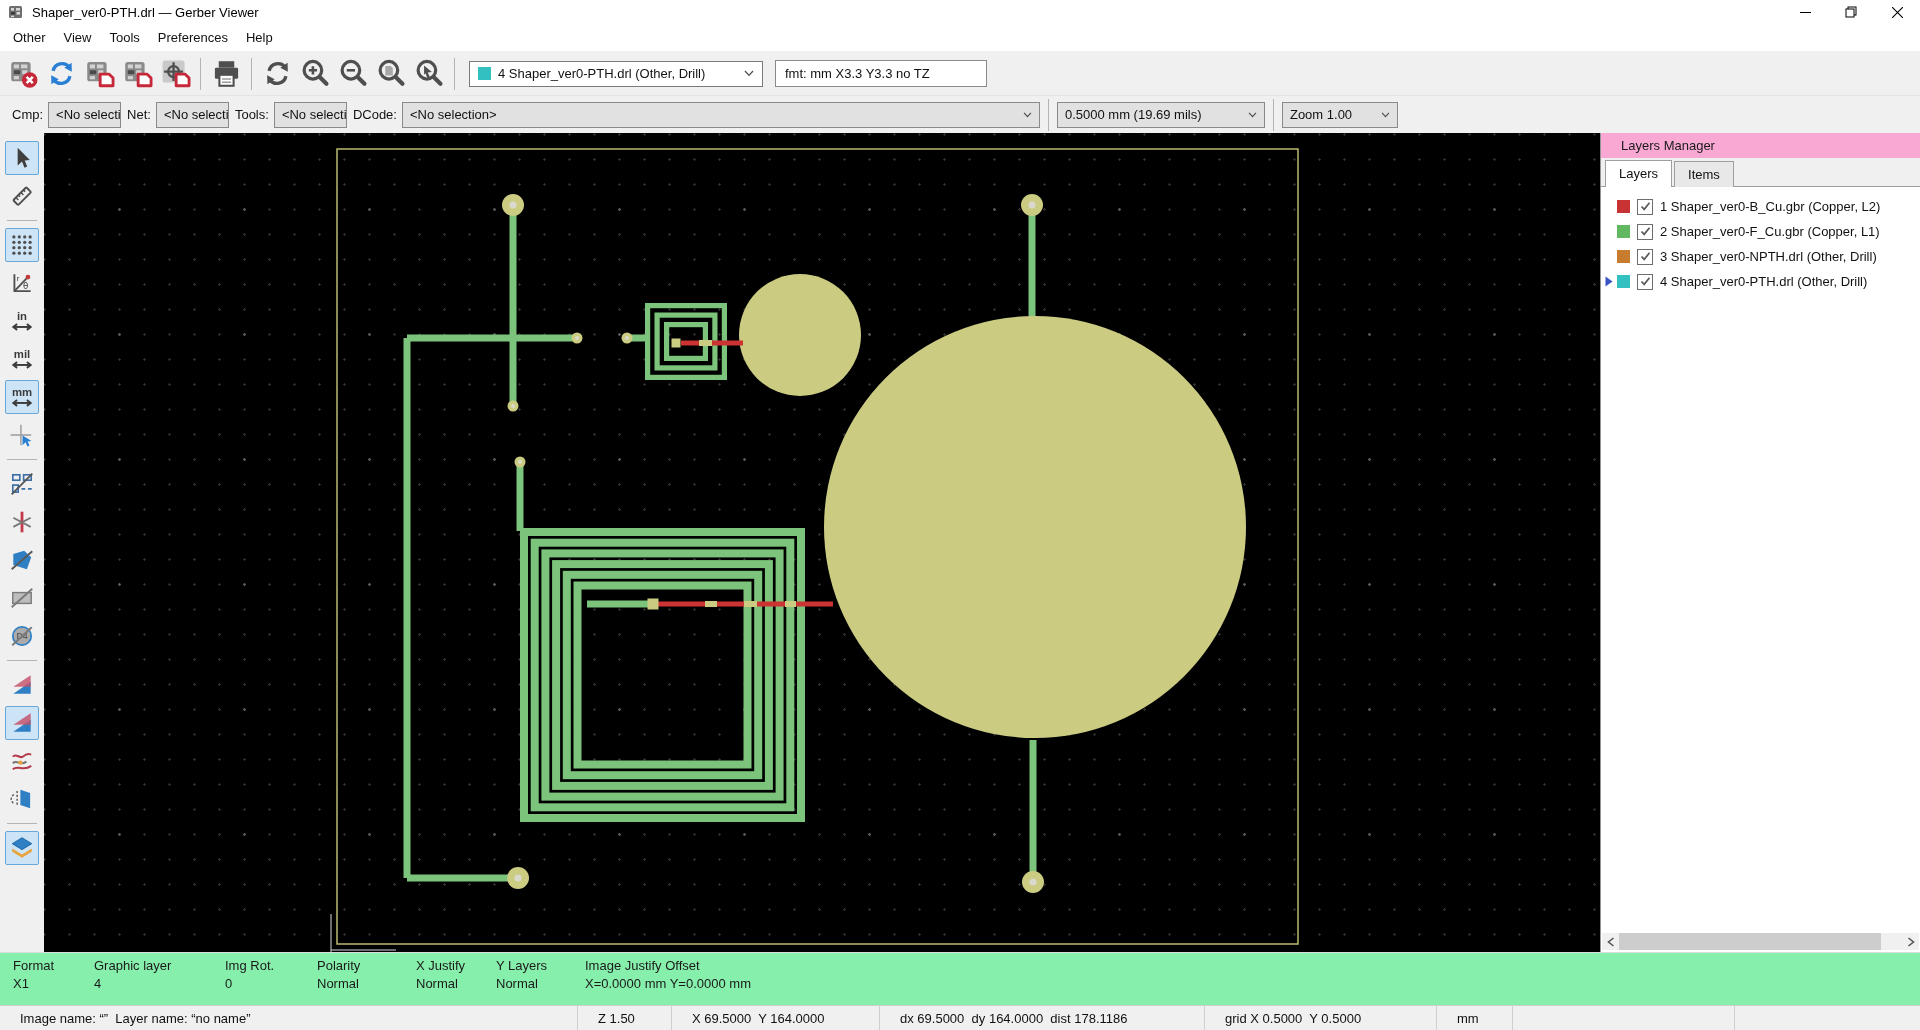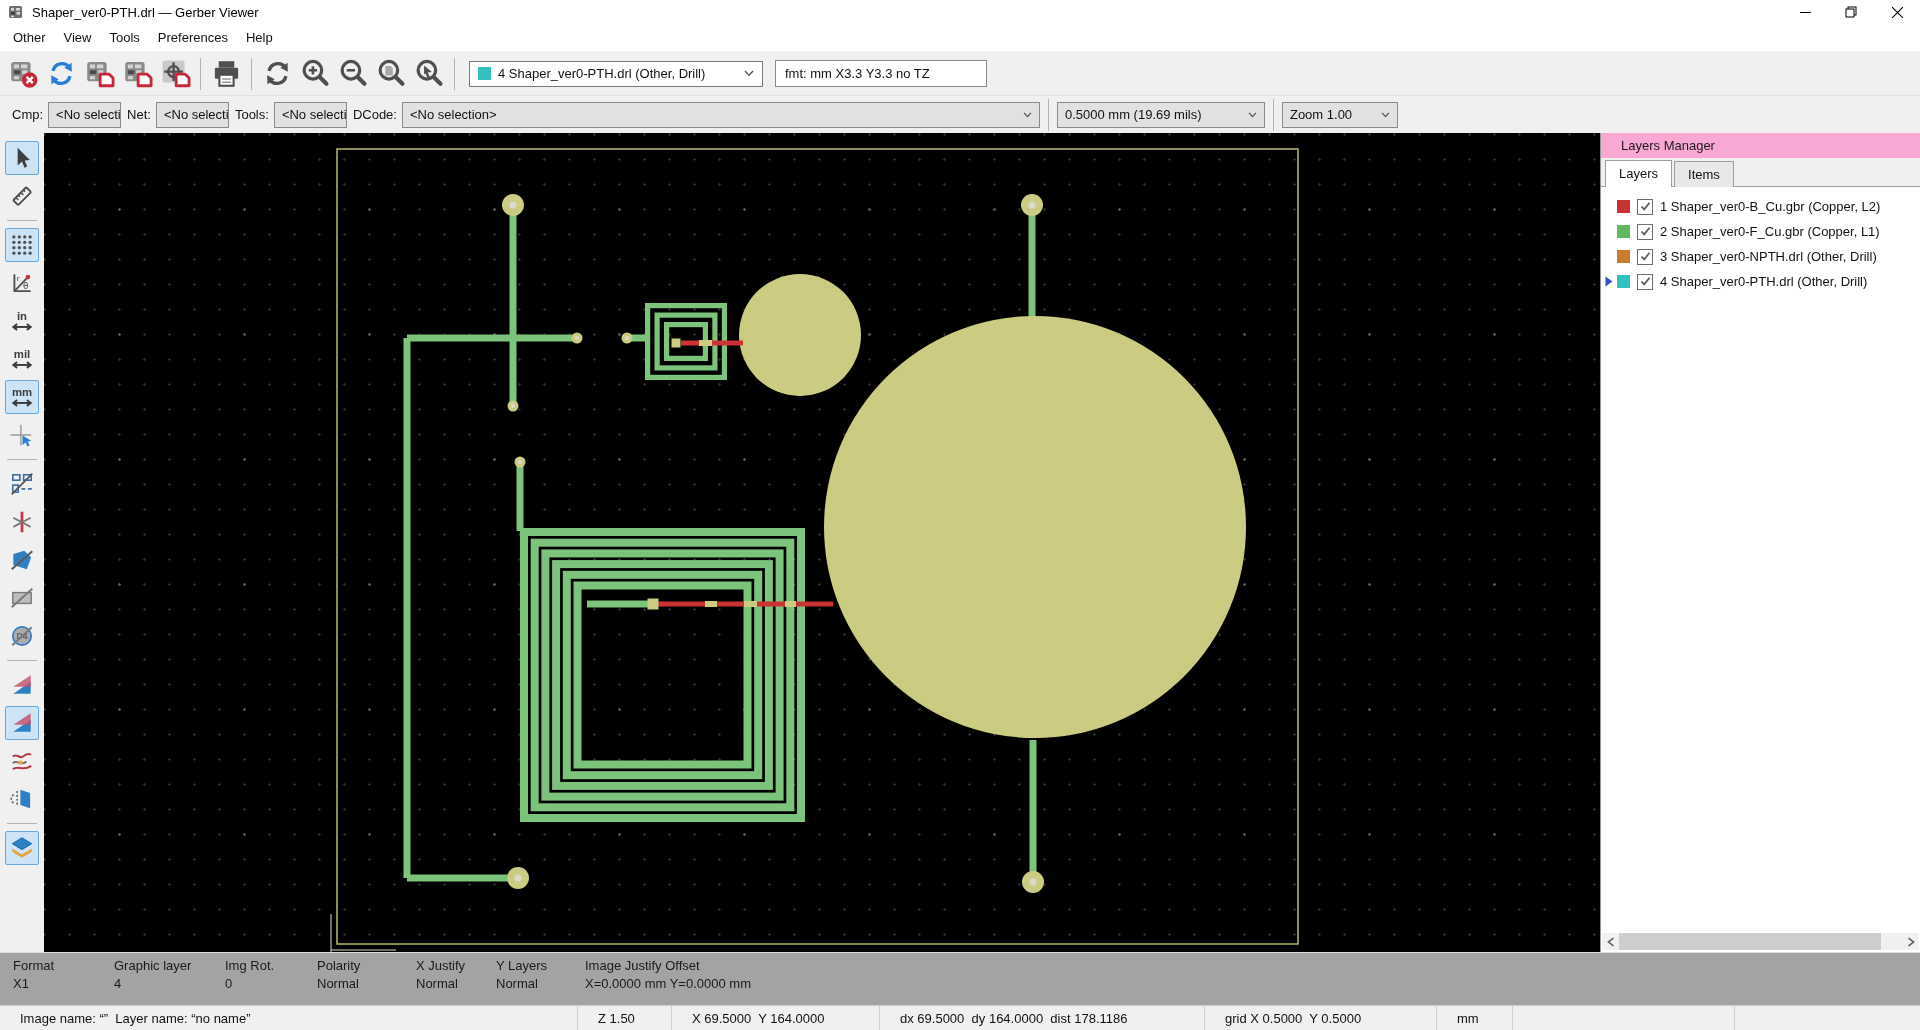--- a/index.html
+++ b/index.html
@@ -68,21 +68,21 @@
   .lr-arrow { width:16px; display:flex; justify-content:center; }
   .lr-swatch { width:13px; height:13px; flex:0 0 auto; }
   .lr-check { width:16px; height:16px; border:1px solid #6e6e6e; background:#fff; margin:0 7px; display:flex; align-items:center; justify-content:center; flex:0 0 auto; }
   .lr-label { font-size:13px; white-space:nowrap; }
   .lm-scrollbar { position:absolute; left:1px; right:1px; bottom:2px; height:17px; background:#f0f0f0; display:flex; align-items:center; }
   .sb-arrow { width:17px; height:17px; display:flex; align-items:center; justify-content:center; }
   .sb-thumb { height:17px; width:262px; background:#cdcdcd; }
   .sb-space { flex:1; }
 
   
-  .info-panel { height:53px; background:#a3a3a3; position:relative; flex:0 0 auto; border-top:1px solid #dcdcdc; }
+  .info-panel { height:53px; background:#86efac; position:relative; flex:0 0 auto; border-top:1px solid #dcdcdc; }
   .info-field { position:absolute; top:5px; }
   .info-label { font-size:13px; color:#1a1a1a; margin-bottom:3px; white-space:pre; }
   .info-value { font-size:13px; color:#1a1a1a; white-space:pre; }
 
   
   .statusbar { height:25px; background:#f0f0f0; border-top:1px solid #cfcfcf; display:flex; align-items:stretch; flex:0 0 auto; }
   .sb-cell { display:flex; align-items:center; padding-left:20px; font-size:13px; border-right:1px solid #cfcfcf; white-space:pre; overflow:hidden; }
 
   .chev svg { display:block; }
 </style>
@@ -555,21 +555,21 @@
           </div>
       </div>
     </div>
   </div>
 
   <div class="info-panel" id="info-panel">
       <div class="info-field" style="left: 13px;">
         <div class="info-label">Format</div>
         <div class="info-value">X1</div>
       </div>
-      <div class="info-field" style="left: 114px;">
+      <div class="info-field" style="left: 94px;">
         <div class="info-label">Graphic layer</div>
         <div class="info-value">4</div>
       </div>
       <div class="info-field" style="left: 225px;">
         <div class="info-label">Img Rot.</div>
         <div class="info-value">0</div>
       </div>
       <div class="info-field" style="left: 317px;">
         <div class="info-label">Polarity</div>
         <div class="info-value">Normal</div>

